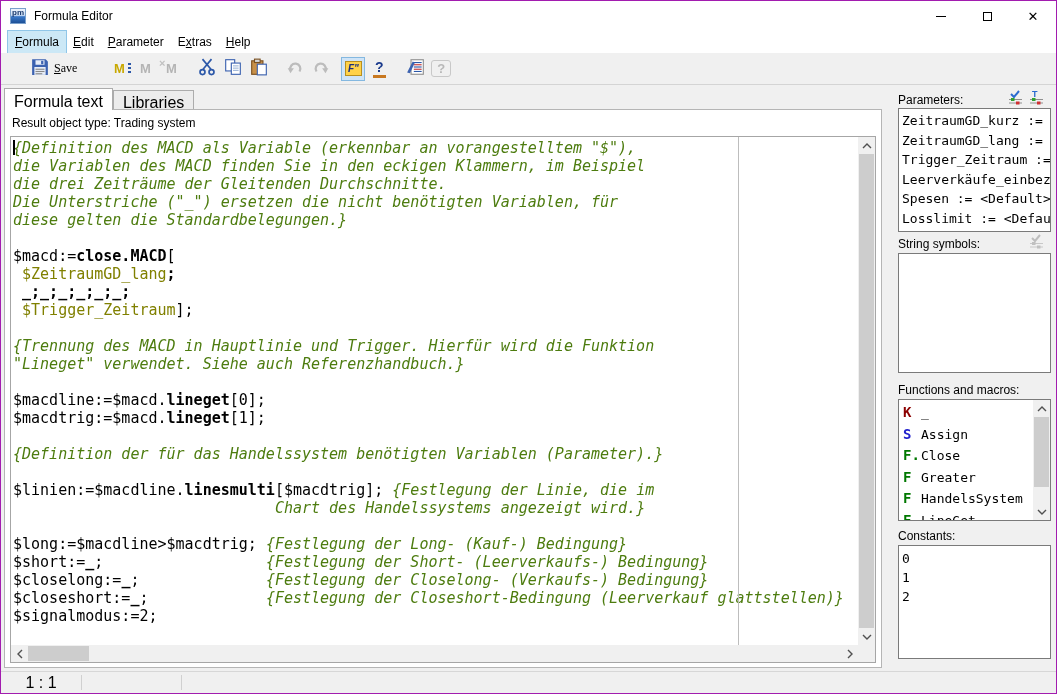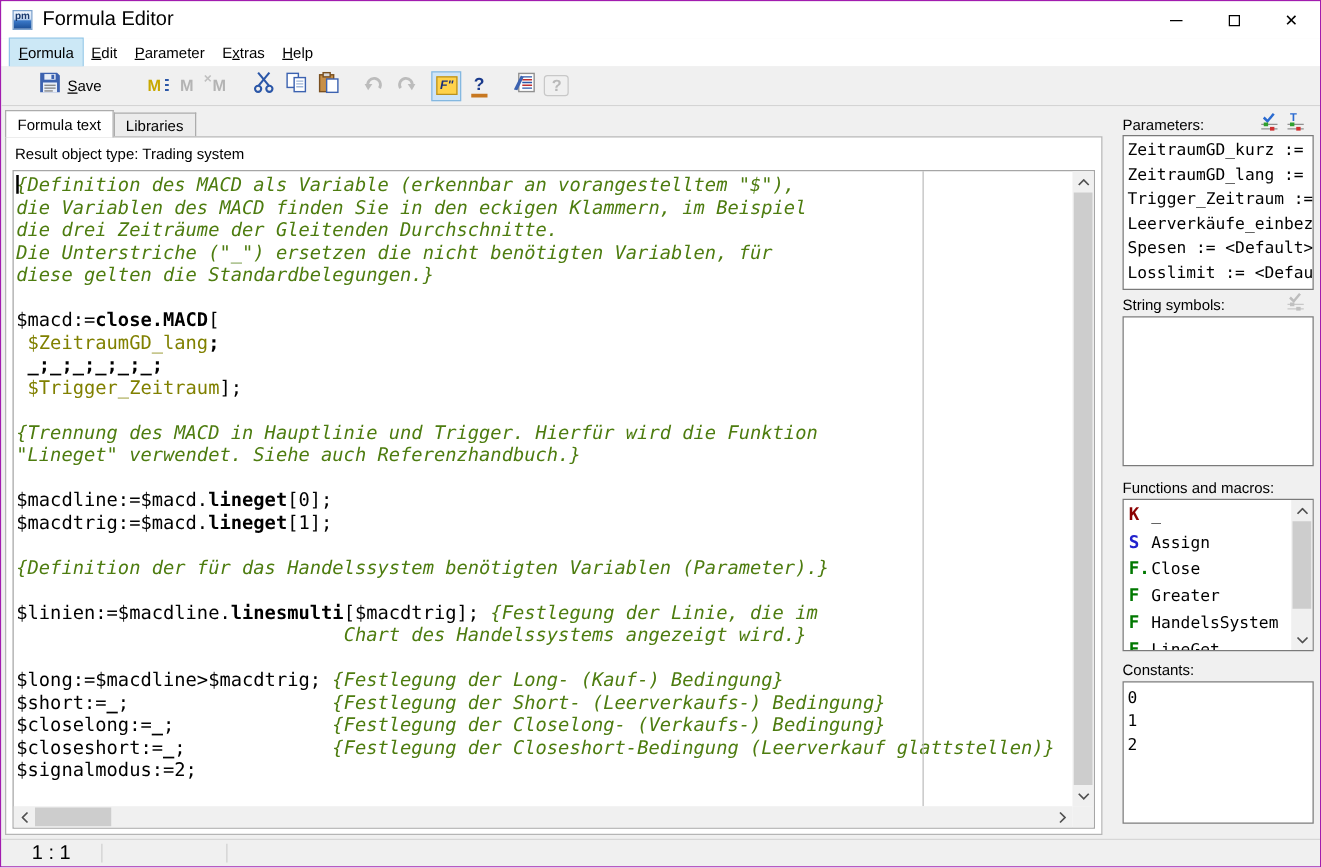--- a/index.html
+++ b/index.html
@@ -2,55 +2,55 @@
 <html><head>
 <meta charset="utf-8">
 <style>
   * { margin:0; padding:0; box-sizing:border-box; }
   html,body { width:1057px; height:694px; background:#ffffff; font-family:"Liberation Sans", sans-serif; }
   .window { position:relative; width:1057px; height:694px; border:1px solid #a21caf; background:#f0f0f0; overflow:hidden; }
 
   
   .titlebar { position:absolute; left:0; top:0; right:0; height:30px; background:#ffffff; display:flex; align-items:center; }
   .app-icon { width:16px; height:16px; margin-left:9px; background:linear-gradient(to bottom,#eef4fc 0%,#cfe0f5 45%,#3a78c8 55%,#1c4f96 100%); border:1px solid #7aa0cc; font-size:8px; font-weight:bold; color:#1a3a6e; line-height:8px; padding-left:1px; }
-  .title-text { margin-left:8px; font-size:16px; color:#000; }
+  .title-text { margin-left:8px; font-size:12px; color:#000; }
   .caption-buttons { position:absolute; right:0; top:0; height:30px; display:flex; }
   .cap-btn { width:46px; height:30px; display:flex; align-items:center; justify-content:center; color:#000; }
   .glyph-min { width:10px; height:1px; background:#000; display:block; }
   .glyph-max { width:9px; height:9px; border:1px solid #000; display:block; }
   .glyph-close { font-size:13px; line-height:13px; }
 
   
   .menubar { position:absolute; left:0; top:30px; right:0; height:22px; background:#ffffff; display:flex; align-items:stretch; padding-left:7px; font-size:12px; }
   .menu-item { padding:0 7px; display:flex; align-items:center; color:#000; }
   .menu-item.active { background:#cce8f6; outline:1px solid #90c6e8; }
   .menu-item u { text-decoration:underline; }
 
   
   .toolbar { position:absolute; left:0; top:52px; right:0; height:32px; background:#f0f0f0; border-bottom:1px solid #d4d4d4; display:flex; align-items:center; }
   .tb-btn { height:24px; min-width:24px; display:flex; align-items:center; justify-content:center; }
-  .save-btn { margin-left:26px; display:flex; align-items:center; gap:5px; height:24px; padding:0 4px; }
+  .save-btn { margin-left:26px; display:flex; align-items:center; gap:5px; height:24px; padding:0 4px;font-family:Liberation Serif, serif; }
   .save-label { font-size:12px; color:#000; }
   .save-label u { text-decoration:underline; }
   .icon-M { font-weight:bold; font-size:13px; color:#c8a800; position:relative; }
   .icon-M .dots { position:absolute; right:-6px; top:2px; width:3px; height:12px; background:repeating-linear-gradient(to bottom,#2b57a8 0 2px,transparent 2px 4px); }
   .icon-M.gray { color:#b4b4b4; }
   .icon-M .xmark { position:absolute; left:-7px; top:-4px; color:#c0c0c0; font-size:11px; font-weight:bold; }
   .fmt-btn { background:#cfe4f7; border:1px solid #84b8e0; }
   .fnote { background:#ffd24a; border:1px solid #b89020; color:#1a2e7c; font-size:10px; font-weight:bold; padding:0 2px; line-height:13px; font-style:italic; }
   .qhelp { font-size:14px; font-weight:bold; color:#1a3a8c; border-bottom:3px solid #c87820; line-height:15px; padding:0 2px; }
   .qgray { font-size:13px; font-weight:bold; color:#b8b8b8; border:1px solid #c8c8c8; border-radius:3px; padding:0 5px; line-height:15px; }
   .m8 { margin-left:8px; } .m2 { margin-left:2px; } .m12 { margin-left:12px; } .m26 { margin-left:26px; }
 
   
   .client { position:absolute; left:0; top:84px; right:0; bottom:22px; background:#f0f0f0; }
 
   
   .tabstrip { position:absolute; left:3px; top:3px; height:22px; display:flex; align-items:flex-end; }
-  .tab { font-size:12px; padding:3px 9px; border:1px solid #acacac; border-bottom:none; background:#ececec; color:#000; height:20px; }
+  .tab { font-size:16px; padding:3px 9px; border:1px solid #acacac; border-bottom:none; background:#ececec; color:#000; height:20px; }
   .tab.active { background:#ffffff; height:22px; position:relative; z-index:2; padding-top:4px; }
   .tabpage { position:absolute; left:3px; top:24px; width:878px; bottom:3px; background:#ffffff; border:1px solid #b5b5b5; z-index:1; }
   .result-label { position:absolute; left:7px; top:6px; font-size:12px; color:#000; }
 
   
   .editor { position:absolute; left:5px; top:26px; right:5px; bottom:4px; border:1px solid #a6a6a6; background:#ffffff; }
   .code-area { position:absolute; left:0; top:0; right:17px; bottom:17px; overflow:hidden; padding:2px 0 0 2px; font-family:"DejaVu Sans Mono","Liberation Mono",monospace; font-size:15px; line-height:18px; }
   .code-line { white-space:pre; height:18px; }
   .seg-c { color:#4d7c0f; font-style:italic; }
   .seg-p { color:#000000; }

